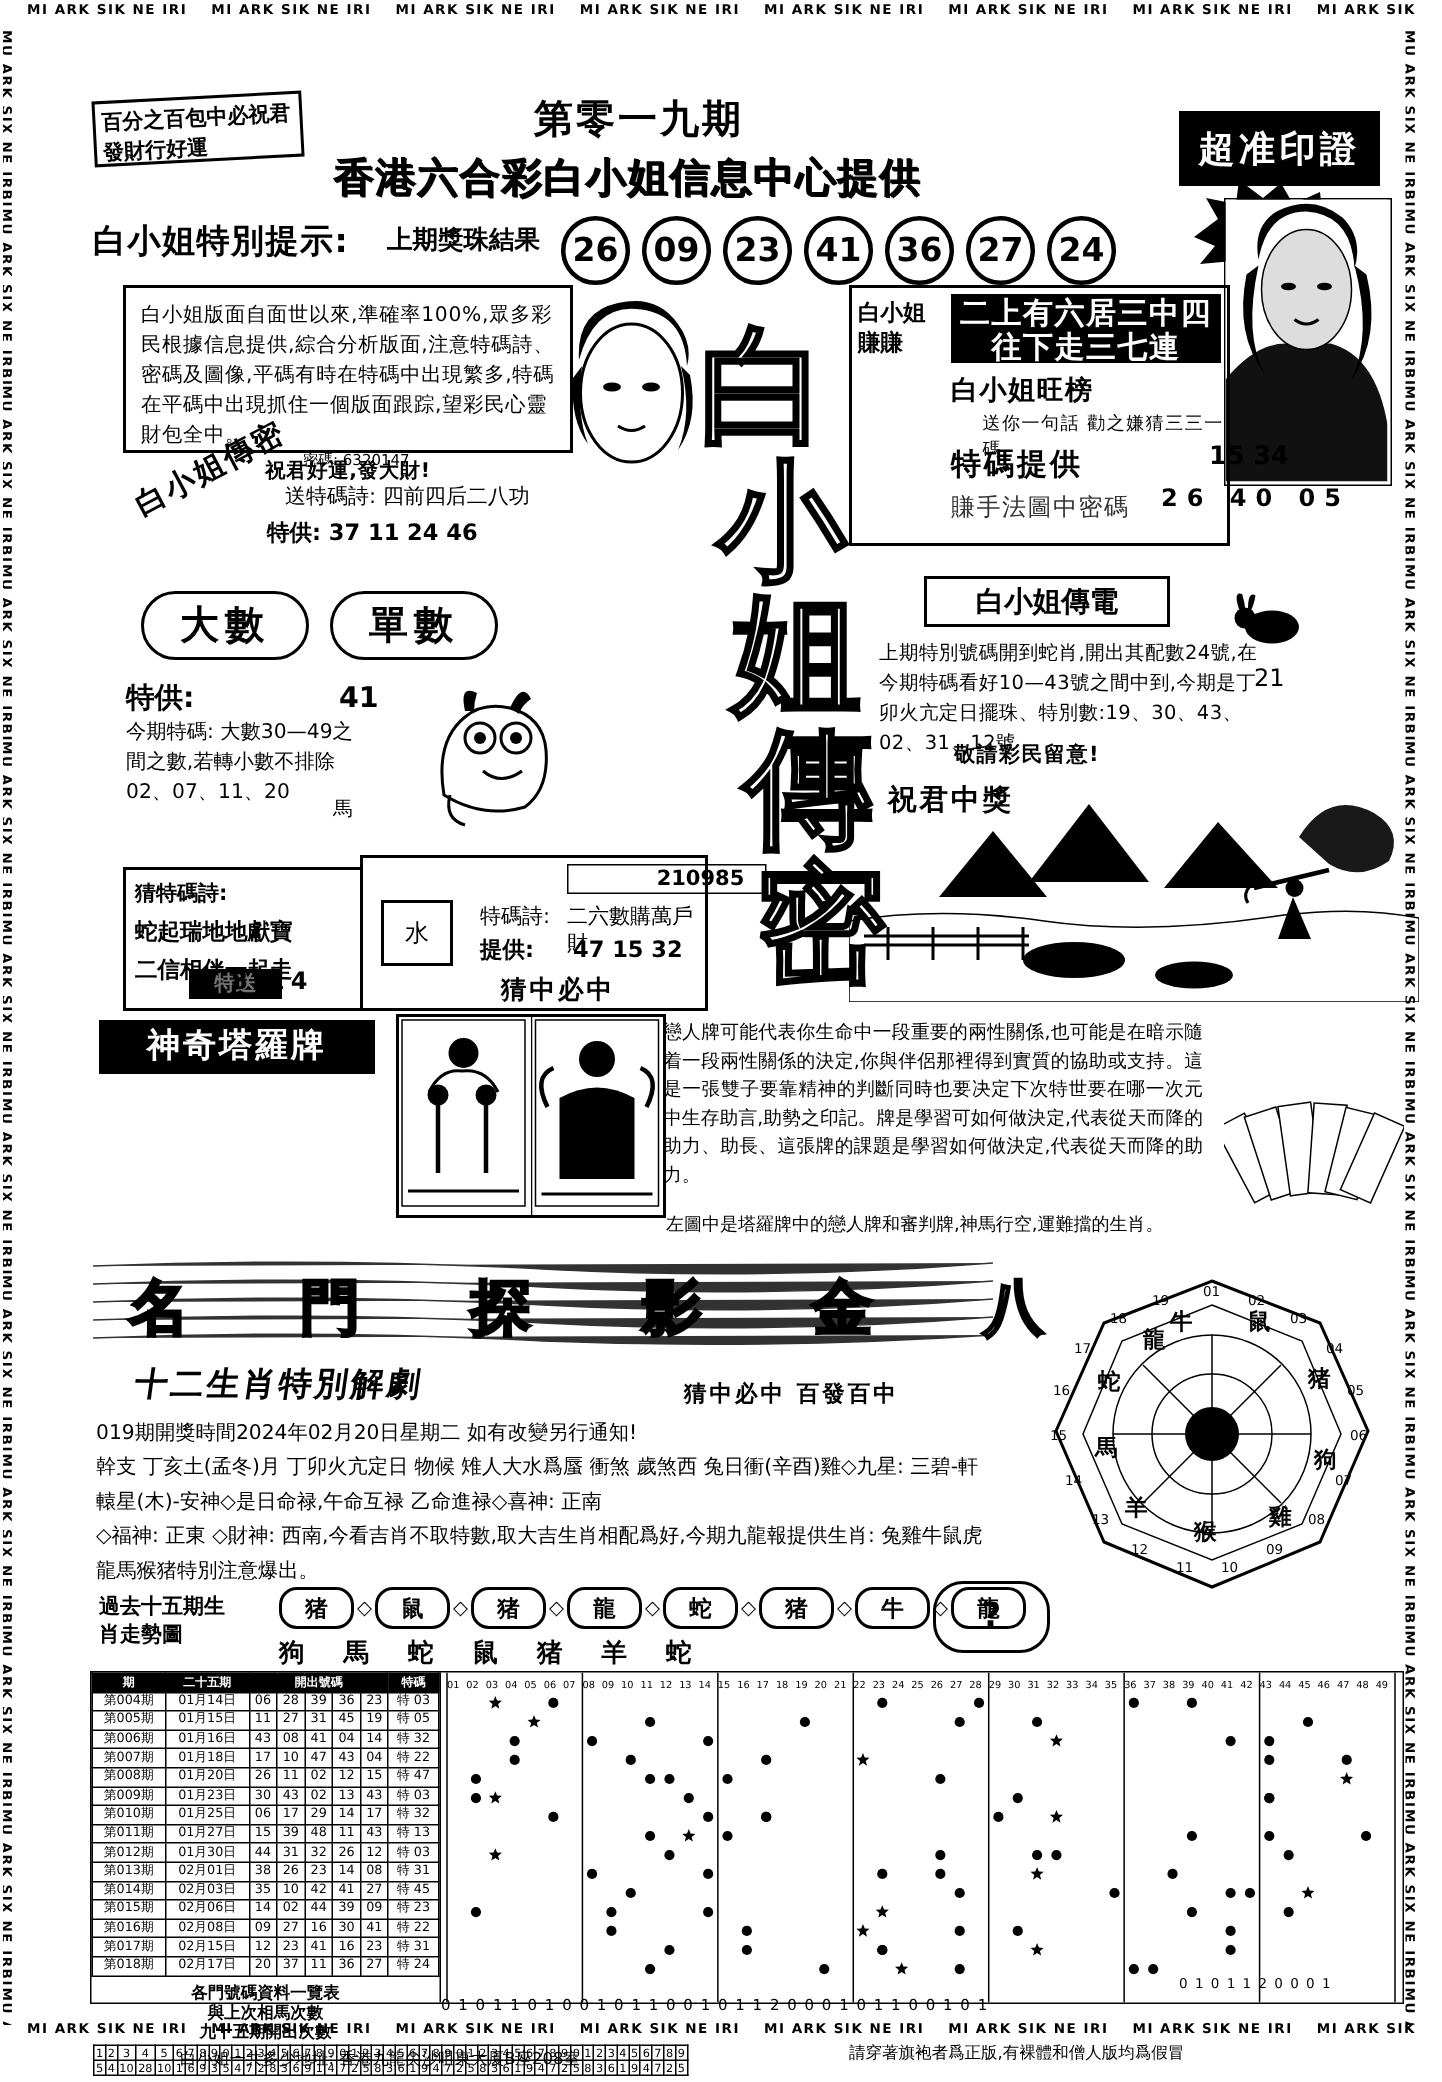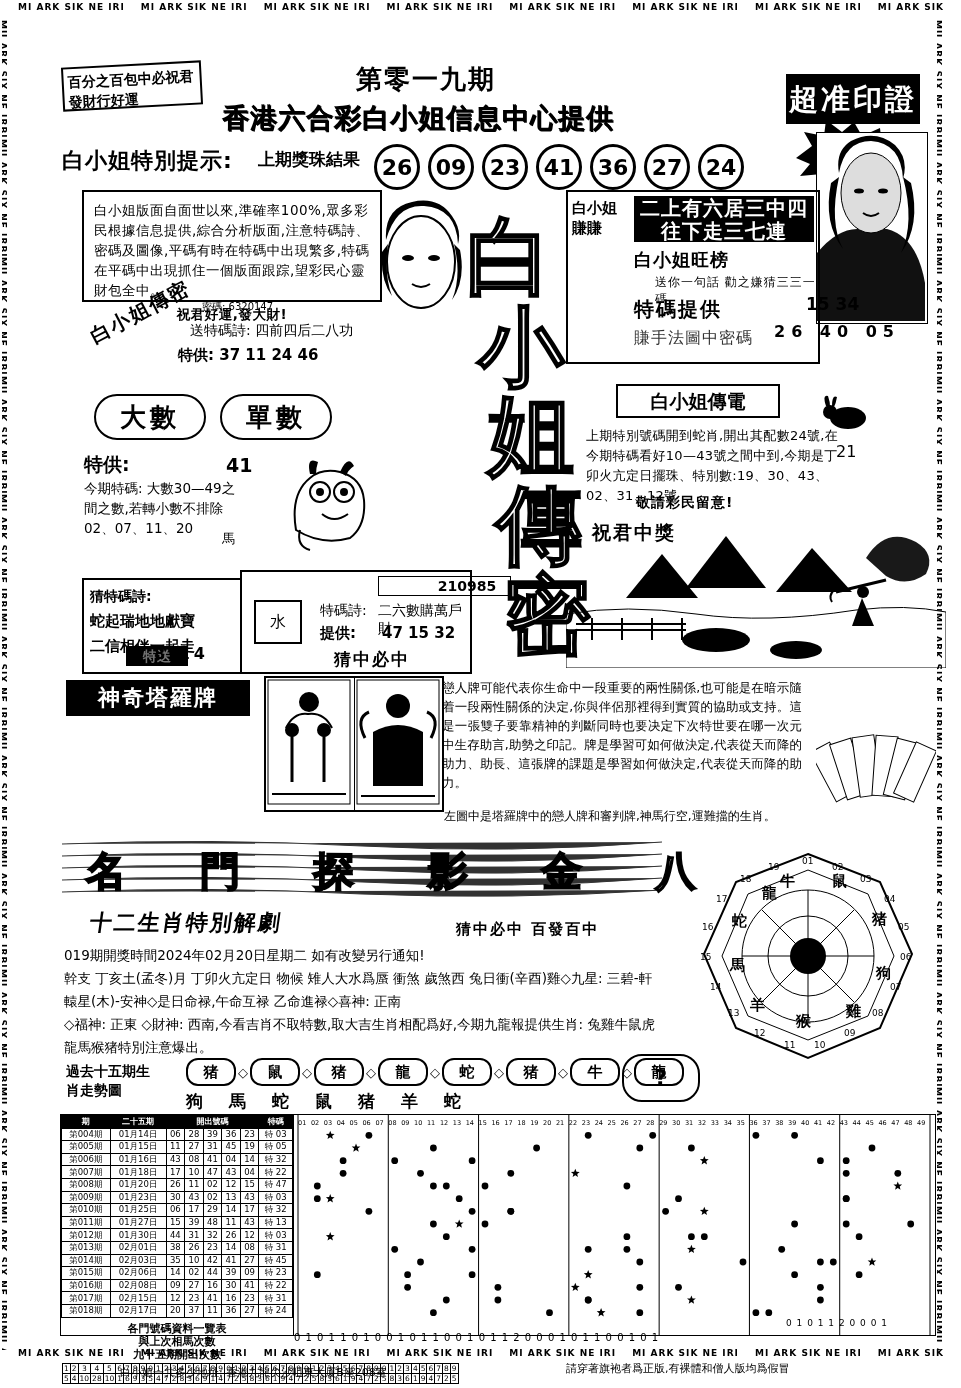--- a/index.html
+++ b/index.html
@@ -14,21 +14,21 @@
   .br{right:2px;top:20px;width:22px;height:1330px;writing-mode:vertical-rl;}
   .border-strip span{display:inline-block;margin-right:16px;}
 
   .inner{position:absolute;left:26px;top:22px;width:908px;height:1330px;}
 
   
   .hdr-title{position:absolute;left:330px;top:40px;font-size:26px;font-weight:bold;letter-spacing:2px;}
   .hdr-sub{position:absolute;left:196px;top:78px;font-size:27px;font-weight:bold;letter-spacing:1px;
     text-shadow:1px 1px 0 #000;}
   .stampbox{position:absolute;left:760px;top:52px;width:128px;height:44px;border:3px solid #000;background:#000;color:#fff;
-    font-size:29px;font-weight:bold;text-align:center;line-height:44px;letter-spacing:3px;}
+    font-size:24px;font-weight:bold;text-align:center;line-height:44px;letter-spacing:3px;}
   .starburst{position:absolute;left:762px;top:96px;width:140px;height:80px;}
   .starburst svg{display:block;}
   .burst-label{position:absolute;left:628px;top:122px;font-size:11px;writing-mode:vertical-rl;height:44px;}
 
   .note1{position:absolute;left:36px;top:42px;width:140px;height:44px;border:2px solid #000;font-size:14px;
     line-height:20px;padding:3px 4px;box-sizing:border-box;transform:rotate(-3deg);font-weight:bold;}
 
   .tip-label{position:absolute;left:36px;top:124px;font-size:22px;font-weight:bold;letter-spacing:1px;}
   .tip-prev{position:absolute;left:232px;top:126px;font-size:17px;font-weight:bold;}
   .balls{position:absolute;left:348px;top:122px;display:flex;gap:8px;align-items:center;}

